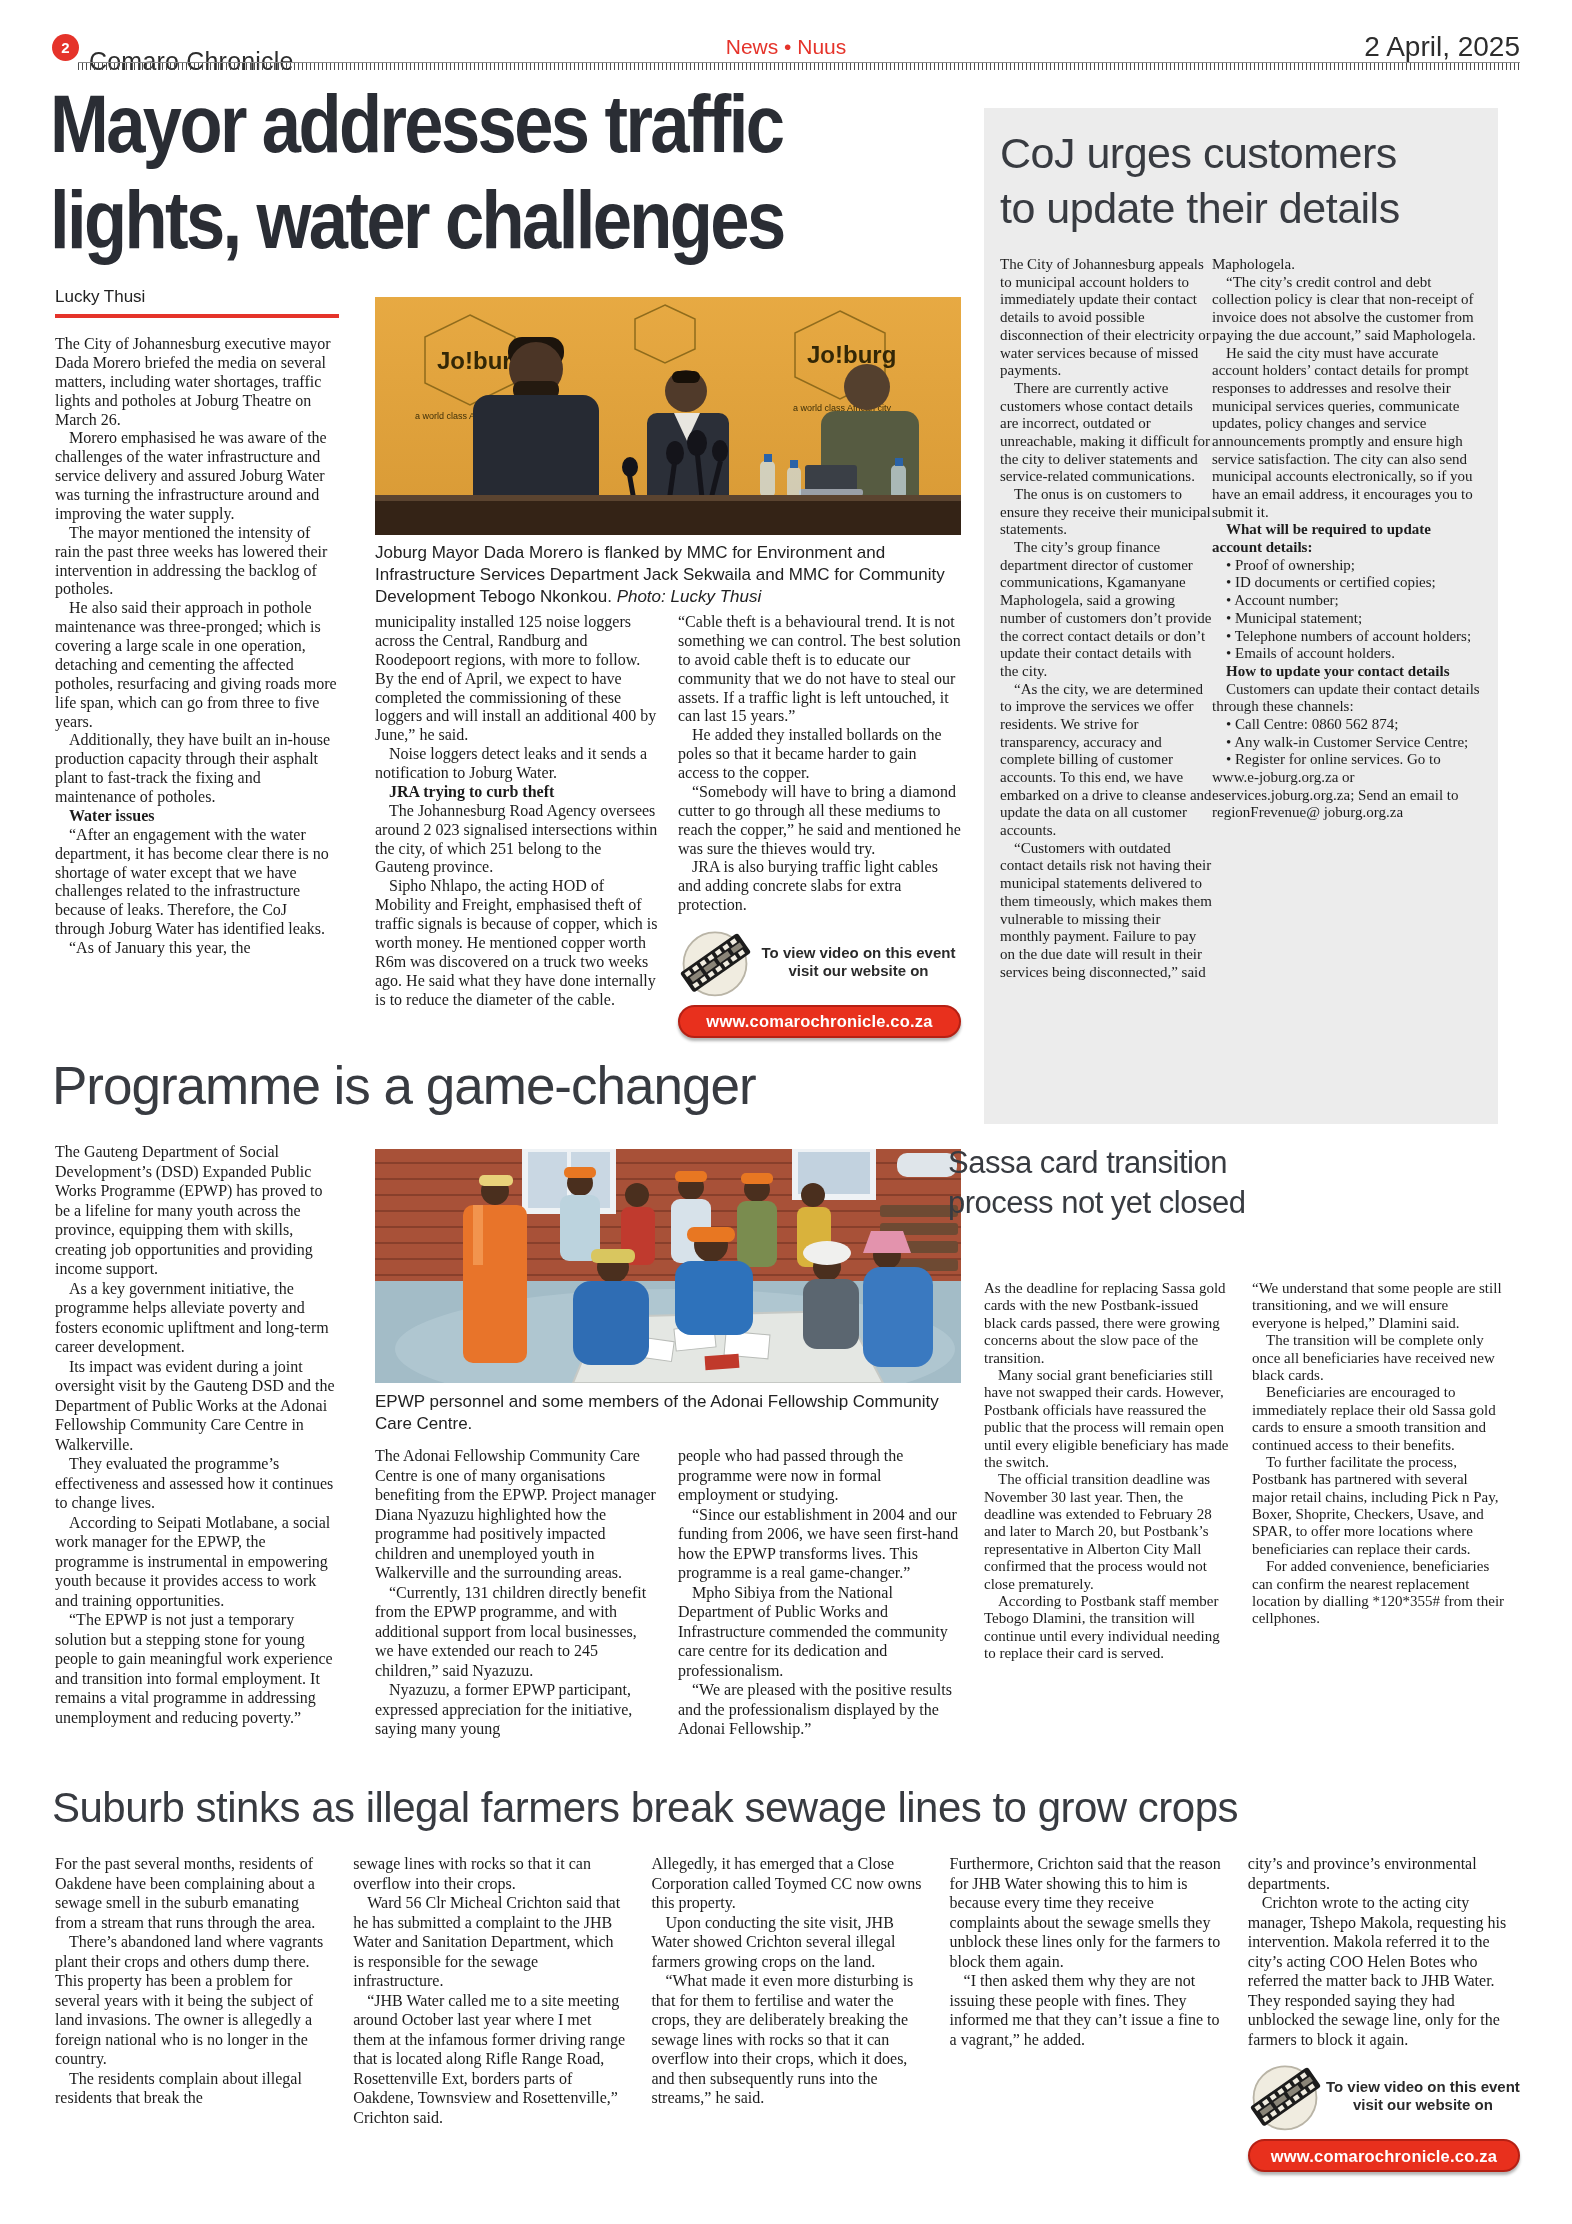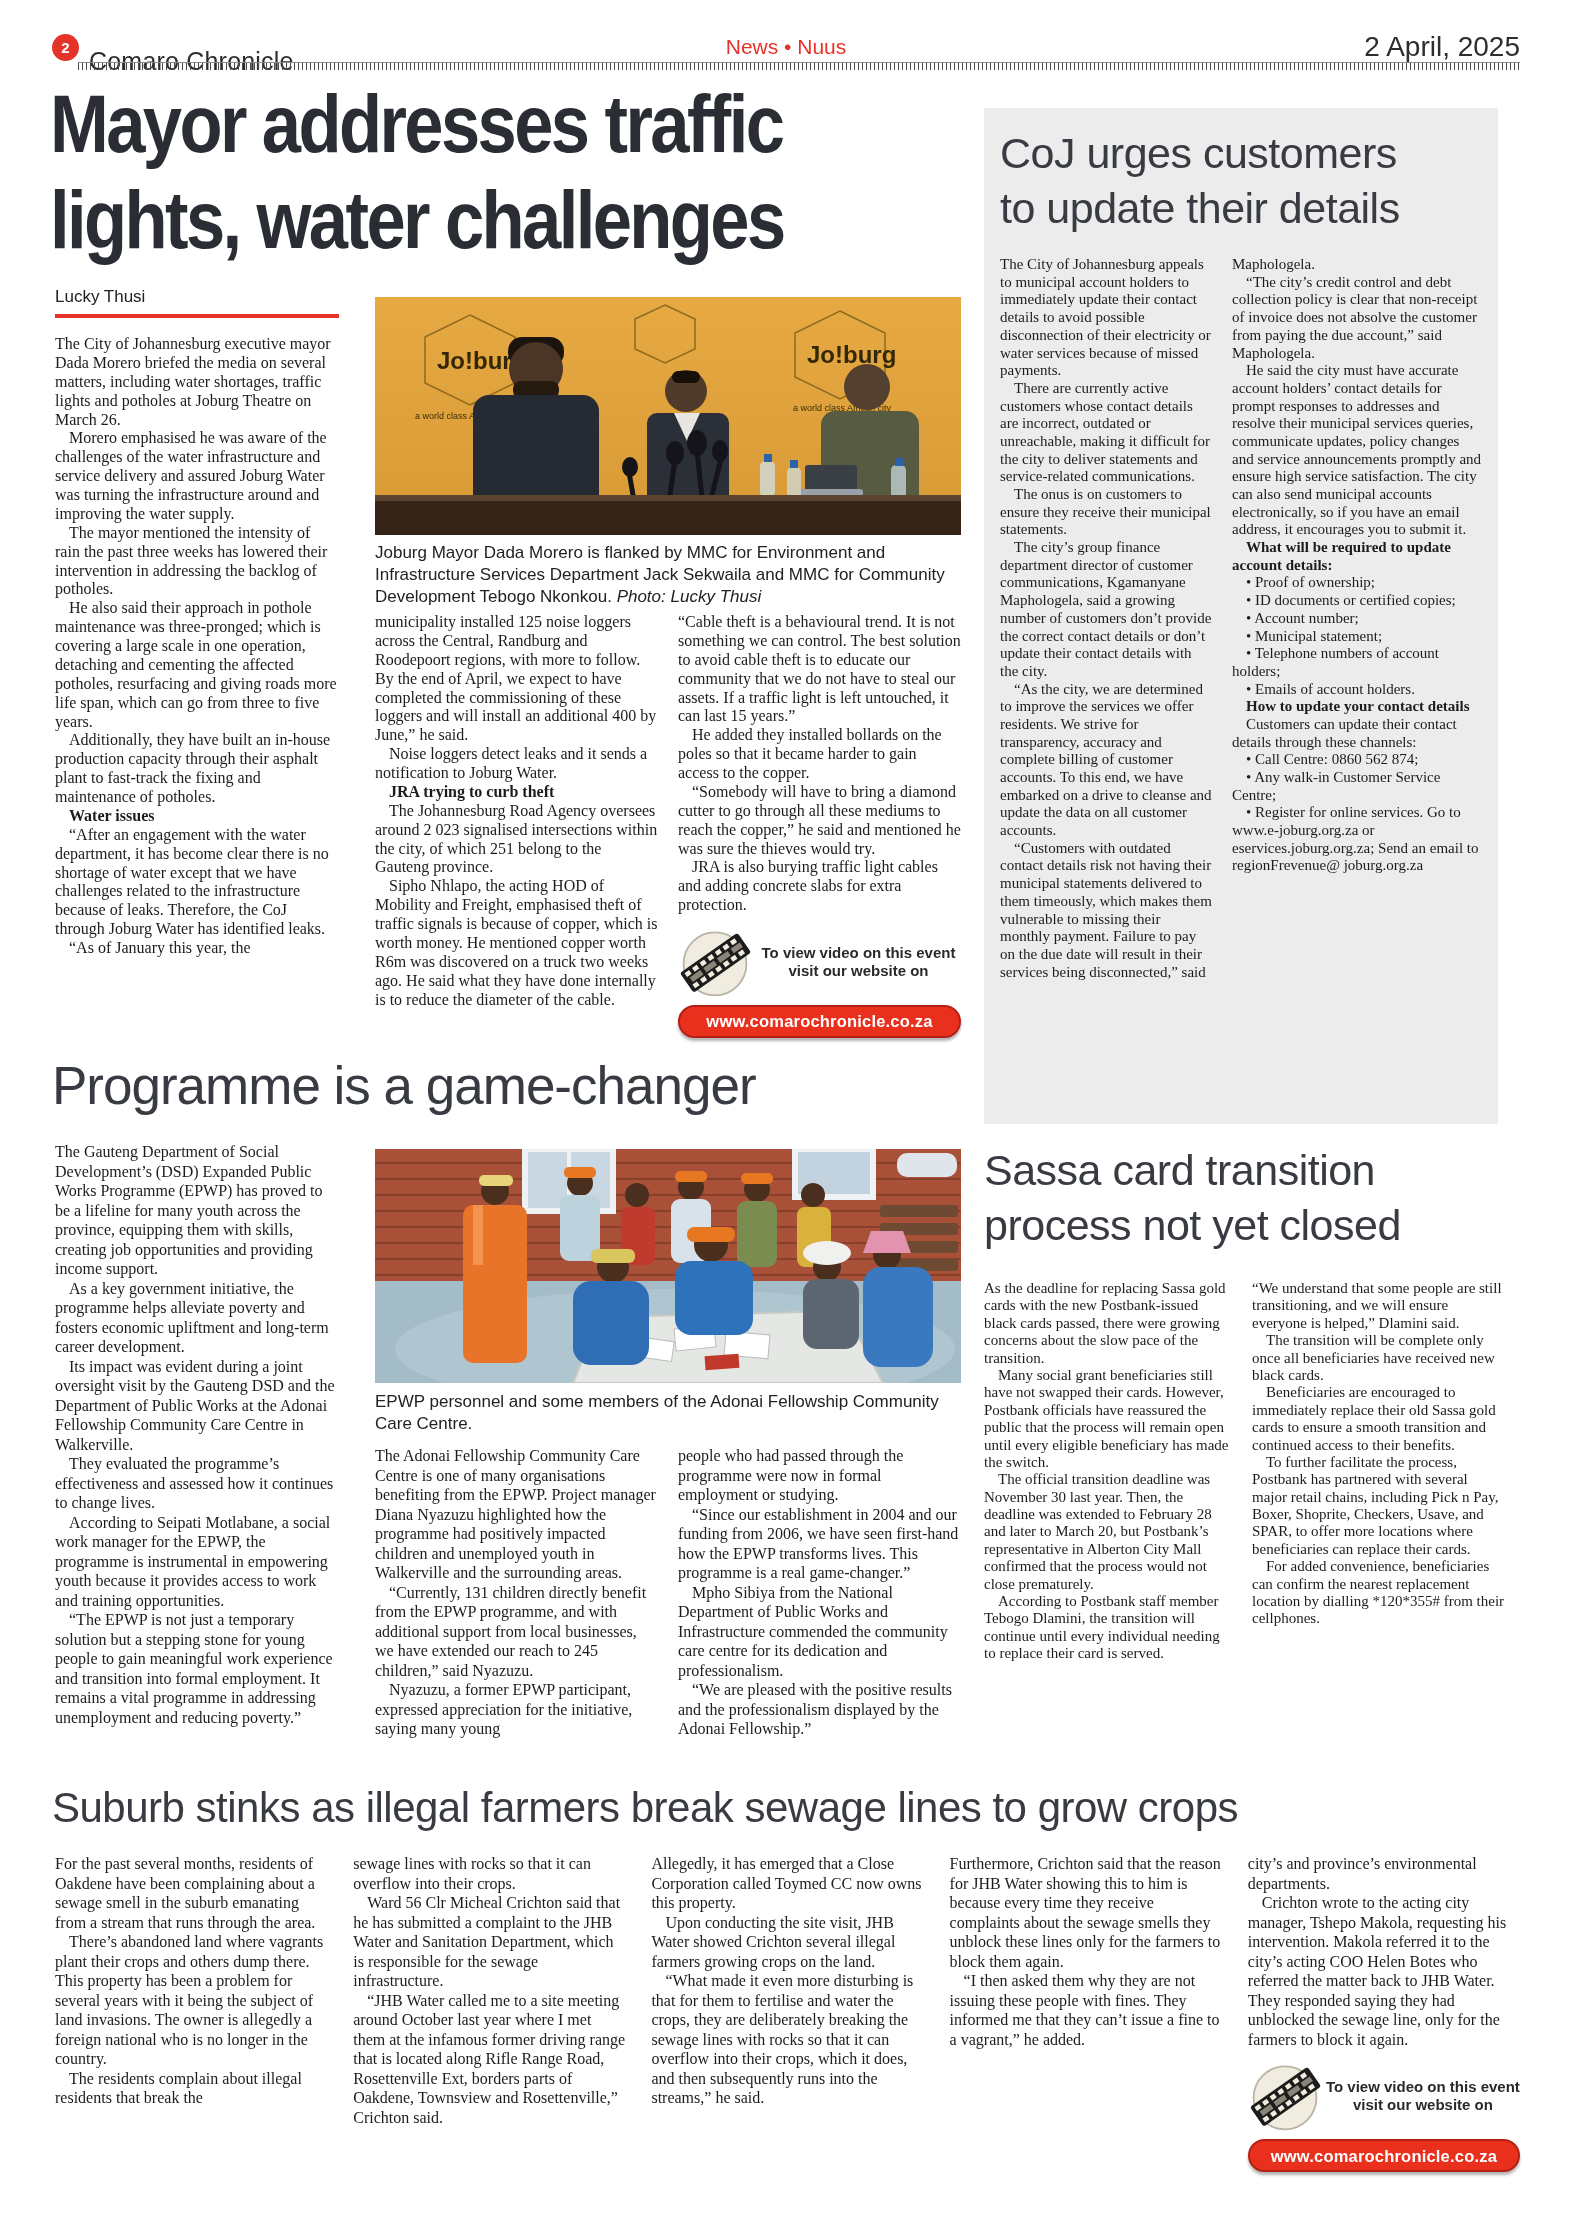--- a/index.html
+++ b/index.html
@@ -22,21 +22,21 @@
               border-top:1px solid #8a8a8a; }
 
   
   .headline-heavy { position:absolute; left:50px; top:76px; width:1130px; margin:0;
                     font-family:"Liberation Sans", sans-serif; font-weight:700;
                     font-size:82px; line-height:1.17; letter-spacing:-3px; color:#2a2d34;
                     transform:scaleX(0.86); transform-origin:0 0; white-space:pre-line; }
   .headline-light { position:absolute; margin:0; font-family:"Liberation Sans", sans-serif;
                     font-weight:400; color:#383b41; white-space:pre-line; }
   #prog-title   { left:52px; top:1055px; font-size:53px; letter-spacing:-1px; }
-  #sassa-title  { left:984px; top:1143px; font-size:43px; line-height:1.28; letter-spacing:-0.5px; }
+  #sassa-title  { left:948px; top:1143px; font-size:31px; line-height:1.28; letter-spacing:-0.5px; }
   #suburb-title { left:52px; top:1784px; font-size:42px; letter-spacing:-0.5px; white-space:nowrap; }
 
   .byline { position:absolute; left:55px; top:287px; font-family:"Liberation Sans",sans-serif;
             font-size:17px; color:#222; }
   .byline-rule { position:absolute; left:55px; top:314px; width:284px; height:4px; background:#e5332a; }
 
   
   .colflow p { margin:0; }
   .colflow p + p { text-indent:14px; }
   .subhead { font-weight:bold; }
@@ -58,21 +58,21 @@
   #mayor-caption { left:375px; top:542px; width:586px; }
   #prog-caption  { left:375px; top:1391px; width:586px; }
   .caption em { font-style:italic; }
 
   
   .coj-box { position:absolute; left:984px; top:108px; width:514px; height:1016px;
              background:#ececec; box-sizing:border-box; padding:18px 16px 8px 16px; }
   .coj-title { margin:0; font-family:"Liberation Sans",sans-serif; font-weight:400;
                font-size:43px; line-height:1.28; color:#383b41; letter-spacing:-0.5px;
                white-space:pre-line; }
-  .coj-cols { display:flex; gap:20px; margin-top:20px; }
+  .coj-cols { display:flex; margin-top:20px; }
   .coj-colA { width:212px; flex:0 0 212px; }
   .coj-colB { flex:1; }
 
   
   #sassa-colA { left:984px;  top:1280px; width:247px; }
   #sassa-colB { left:1252px; top:1280px; width:253px; }
 
   
   #prog-col1 { left:55px;  top:1142px; width:284px; }
   #prog-col2 { left:375px; top:1446px; width:284px; }

